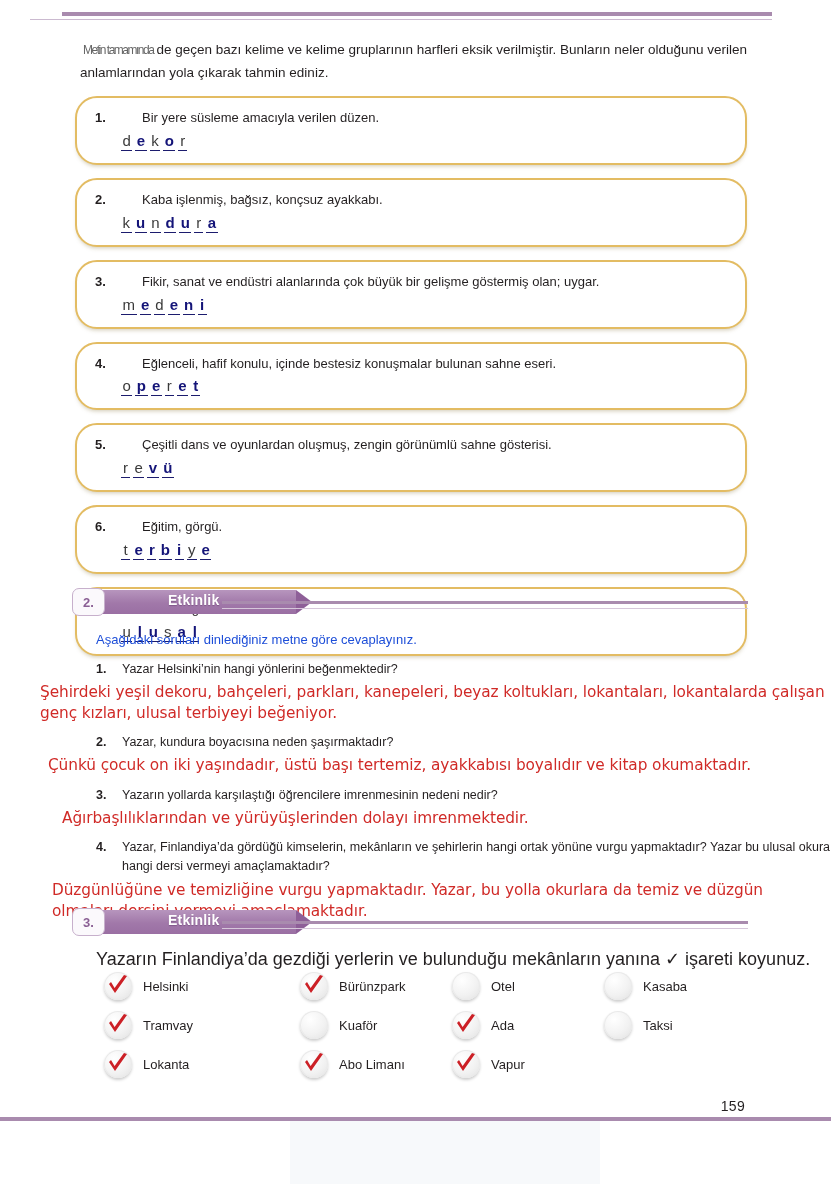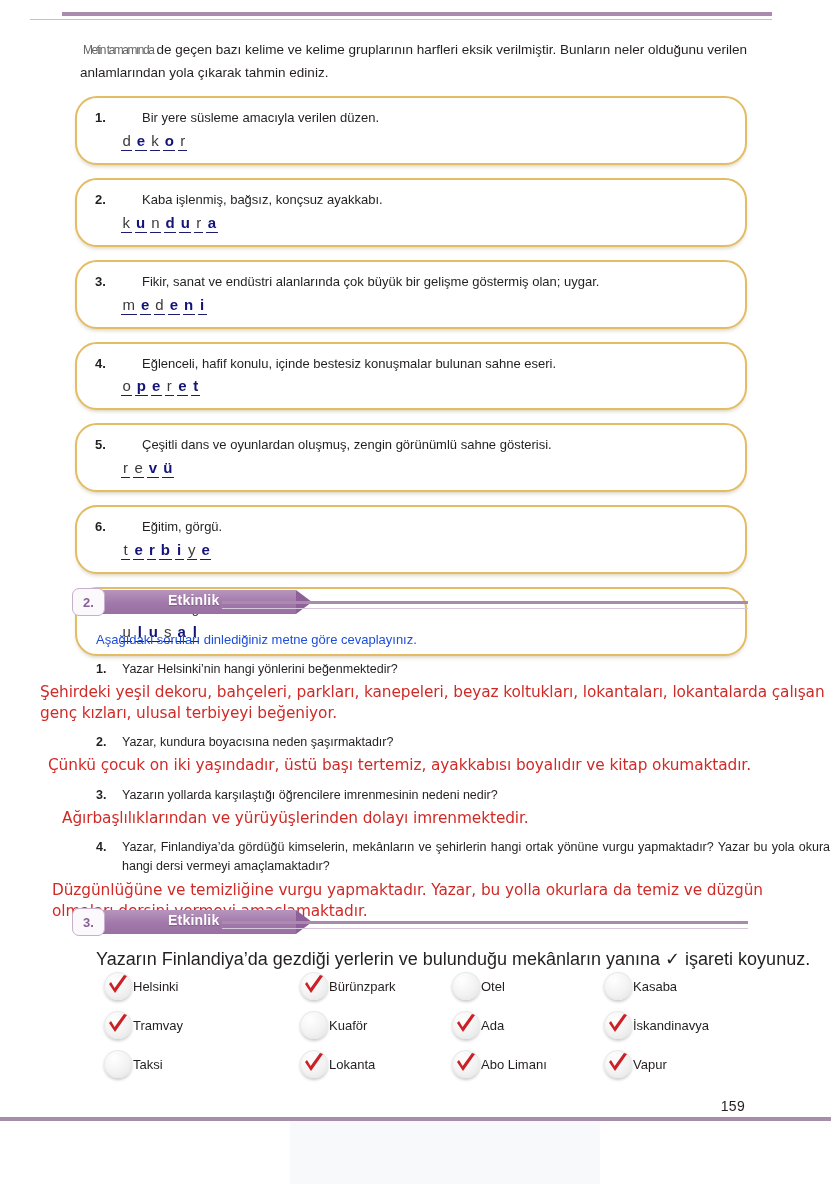--- a/index.html
+++ b/index.html
@@ -160,21 +160,21 @@
     position: absolute; left: 96px; top: 948px;
     font-size: 18px; color: #231f20;
   }
   .checklist {
     position: absolute; left: 104px; top: 972px;
     width: 700px;
     display: grid;
     grid-template-columns: 196px 152px 152px 160px;
     row-gap: 11px;
   }
-  .chk-item { display: flex; align-items: center; gap: 1px; }
+  .chk-item { display: flex; align-items: center; gap: 11px; }
   .chk-circle {
     width: 28px; height: 28px; border-radius: 50%;
     background: radial-gradient(circle at 36% 30%, #ffffff 0%, #f2f2f2 55%, #e2e2e2 100%);
     box-shadow: 0 2px 3px rgba(0,0,0,.20), inset 0 0 0 1px #eaeaea;
     position: relative; flex: none;
   }
   .chk-circle svg { position: absolute; left: 3px; top: 2px; }
   .chk-label { font-size: 13px; color: #231f20; white-space: nowrap; }
 </style>
 </head>
@@ -310,21 +310,21 @@
         <span class="q-text">Yazar, kundura boyacısına neden şaşırmaktadır?</span>
       </div>
       <div class="a-red ind-1">Çünkü çocuk on iki yaşındadır, üstü başı tertemiz, ayakkabısı boyalıdır ve kitap okumaktadır.</div>
       <div class="q-row">
         <span class="q-num">3.</span>
         <span class="q-text">Yazarın yollarda karşılaştığı öğrencilere imrenmesinin nedeni nedir?</span>
       </div>
       <div class="a-red ind-2">Ağırbaşlılıklarından ve yürüyüşlerinden dolayı imrenmektedir.</div>
       <div class="q-row">
         <span class="q-num">4.</span>
-        <span class="q-text">Yazar, Finlandiya’da gördüğü kimselerin, mekânların ve şehirlerin hangi ortak yönüne vurgu yapmaktadır? Yazar bu yola okura hangi dersi vermeyi amaçlamaktadır?</span>
+        <span class="q-text">Yazar, Finlandiya’da gördüğü kimselerin, mekânların ve şehirlerin hangi ortak yönüne vurgu yapmaktadır? Yazar bu ulusal okura hangi dersi vermeyi amaçlamaktadır?</span>
       </div>
       <div class="a-red ind-3">Düzgünlüğüne ve temizliğine vurgu yapmaktadır. Yazar, bu yolla okurlara da temiz ve düzgün olmaları dersini vermeyi amaçlamaktadır.</div>
     </div>
 </div>
 
 <div id="activity3" class="etkinlik">
   <div class="etk-bar"></div>
   <div class="etk-tip"></div>
   <div class="etk-rule"></div>
   <div class="etk-rule2"></div>
@@ -372,28 +372,20 @@
     </div>
     <div class="chk-item">
       <span class="chk-circle">
         <svg width="22" height="24" viewBox="0 0 22 24">
           <path d="M2 10 L8 19 L20 2 L17 1 L7.6 14 L4 8 Z" fill="#cc2026"></path>
         </svg>
       </span>
       <span class="chk-label">Ada</span>
     </div>
     <div class="chk-item">
-      <span class="chk-circle">
-        <svg width="22" height="24" viewBox="0 0 22 24">
-          <path d="M2 10 L8 19 L20 2 L17 1 L7.6 14 L4 8 Z" fill="#cc2026"></path>
-        </svg>
-      </span>
-      <span class="chk-label">İskandinavya</span>
-    </div>
-    <div class="chk-item">
       <span class="chk-circle"></span>
       <span class="chk-label">Taksi</span>
     </div>
     <div class="chk-item">
       <span class="chk-circle">
         <svg width="22" height="24" viewBox="0 0 22 24">
           <path d="M2 10 L8 19 L20 2 L17 1 L7.6 14 L4 8 Z" fill="#cc2026"></path>
         </svg>
       </span>
       <span class="chk-label">Lokanta</span>

